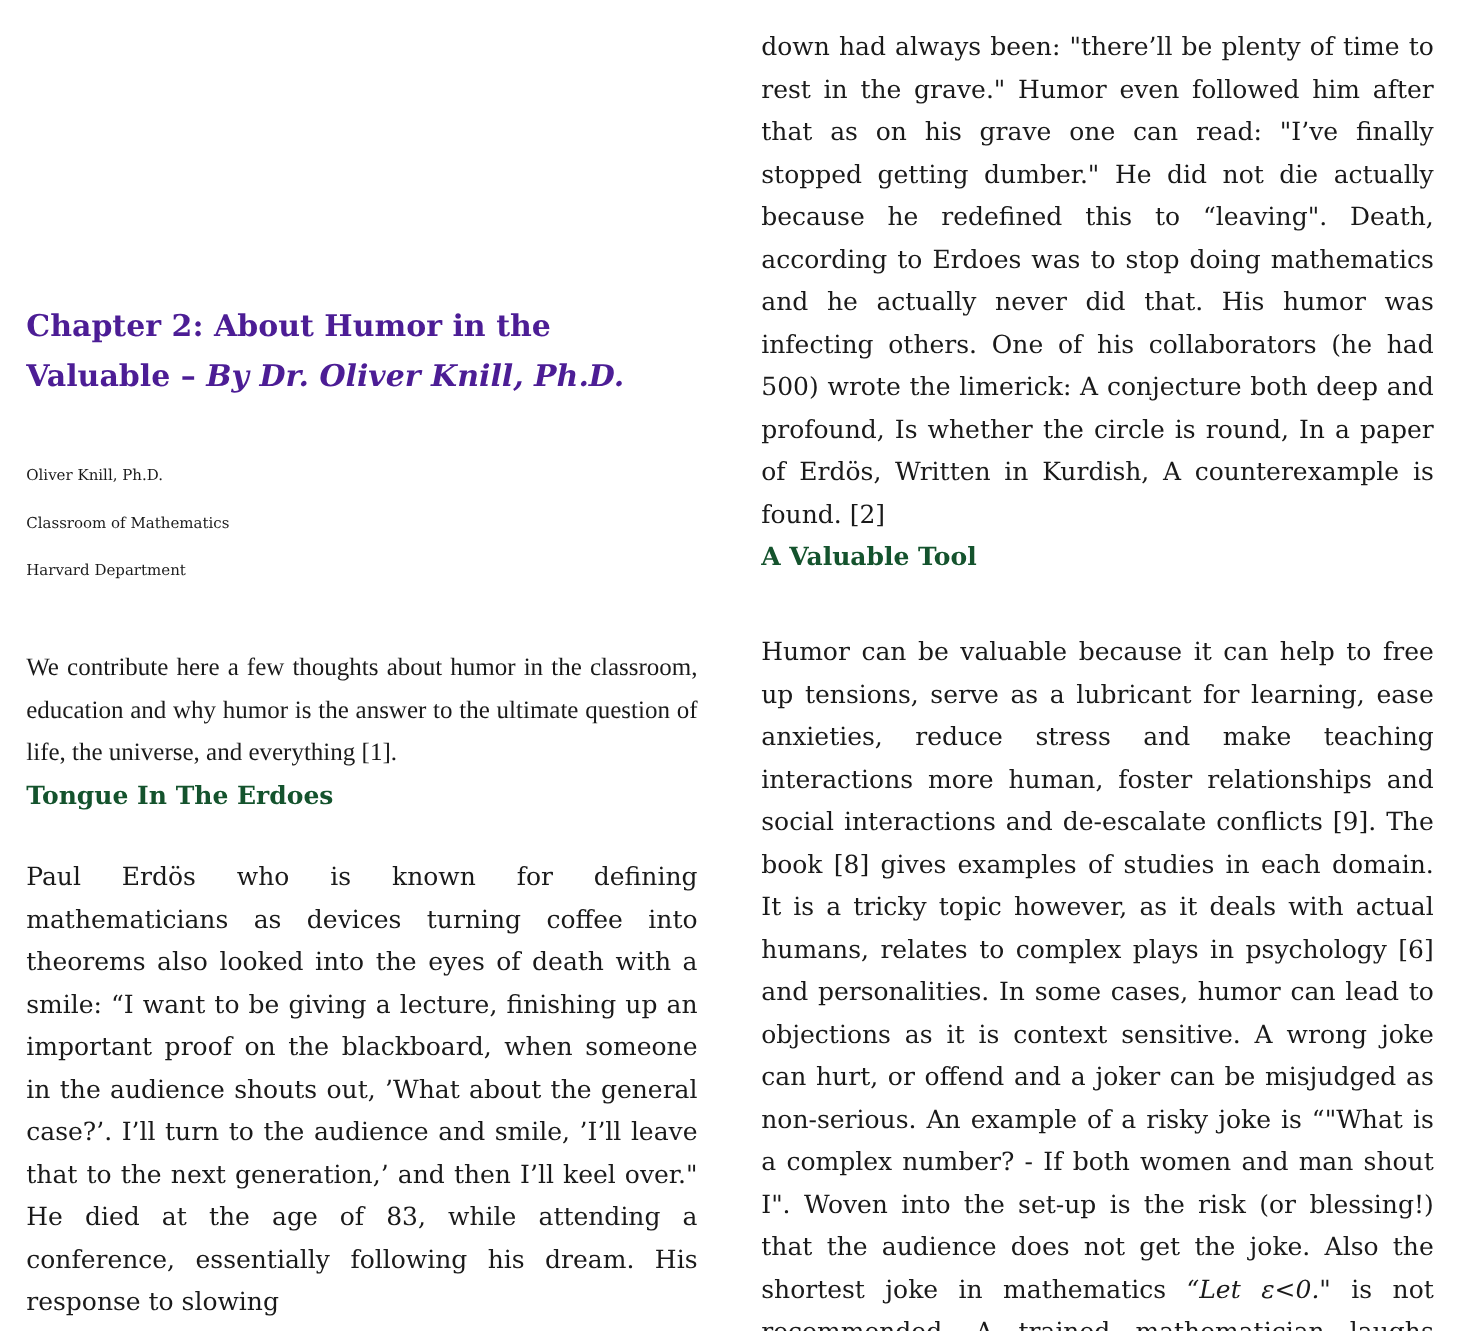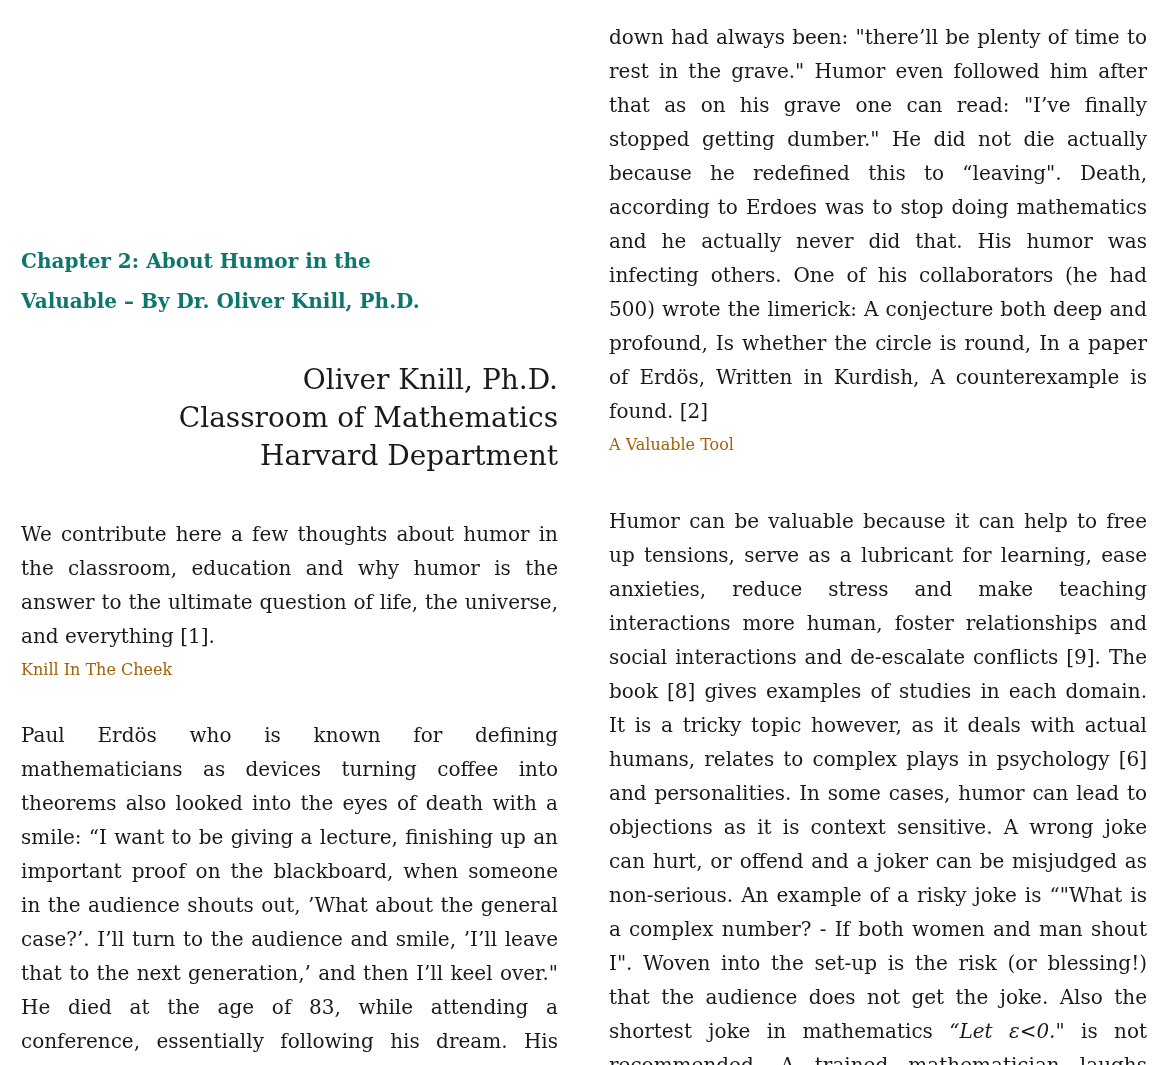--- a/index.html
+++ b/index.html
@@ -27,56 +27,57 @@
   .col-left {
     left: 21px;
     width: 537px;
   }
   .col-right {
     left: 609px;
     width: 538px;
   }
   .chapter-title {
     margin: 241px 0 0 0;
-    font-size: 20px;
+    font-size: 24px;
     line-height: 40px;
     font-weight: bold;
-    color: #0f766e;
+    color: #4c1d95;
   }
   .chapter-title .title-line {
     white-space: nowrap;
   }
   .chapter-title .byline {
+    font-style: italic;
     text-align: center;
   }
   .authors {
     margin-top: 40px;
-    text-align: right;
-    font-size: 28px;
+    text-align: left;
+    font-size: 12px;
     line-height: 38px;
   }
   .body-par {
     margin: 0;
     font-size: 20px;
     line-height: 34px;
     text-align: justify;
     text-justify: inter-word;
   }
-  .mt-intro   { margin-top: 42px; }
+  .mt-intro   { margin-top: 42px; font-family: Liberation Serif, serif; }
   .mt-heading { margin-top: 46px; }
   .mt-par     { margin-top: 31px; }
   .mt-top     { margin-top: 20px; }
   .mt-heading-r { margin-top: 40px; }
   .mt-par-r     { margin-top: 42px; }
   .section-heading {
     margin: 0;
-    font-size: 16px;
+    font-size: 20px;
     line-height: 34px;
-    font-weight: normal;
-    color: #a16207;
+    font-weight: bold;
+    color: #14532d;
   }
   .italic-phrase {
     font-style: italic;
   }
 </style>
 </head>
 <body>
 
 <div class="page">
 
@@ -88,21 +89,21 @@
     </h1>
 
     <div class="authors">
       <div>Oliver Knill, Ph.D.</div>
       <div>Classroom of Mathematics</div>
       <div>Harvard Department</div>
     </div>
 
     <p class="body-par mt-intro">We contribute here a few thoughts about humor in the classroom, education and why humor is the answer to the ultimate question of life, the universe, and everything [1].</p>
 
-    <h2 class="section-heading mt-heading">Knill In The Cheek</h2>
+    <h2 class="section-heading mt-heading">Tongue In The Erdoes</h2>
 
     <p class="body-par mt-par">Paul Erdös who is known for defining mathematicians as devices turning coffee into theorems also looked into the eyes of death with a smile: “I want to be giving a lecture, finishing up an important proof on the blackboard, when someone in the audience shouts out, ’What about the general case?’. I’ll turn to the audience and smile, ’I’ll leave that to the next generation,’ and then I’ll keel over." He died at the age of 83, while attending a conference, essentially following his dream. His response to slowing</p>
 
   </div>
 
   <div class="col col-right">
 
     <p class="body-par mt-top">down had always been: "there’ll be plenty of time to rest in the grave." Humor even followed him after that as on his grave one can read: "I’ve finally stopped getting dumber." He did not die actually because he redefined this to “leaving". Death, according to Erdoes was to stop doing mathematics and he actually never did that. His humor was infecting others. One of his collaborators (he had 500) wrote the limerick: A conjecture both deep and profound, Is whether the circle is round, In a paper of Erdös, Written in Kurdish, A counterexample is found. [2]</p>
 
     <h2 class="section-heading mt-heading-r">A Valuable Tool</h2>

